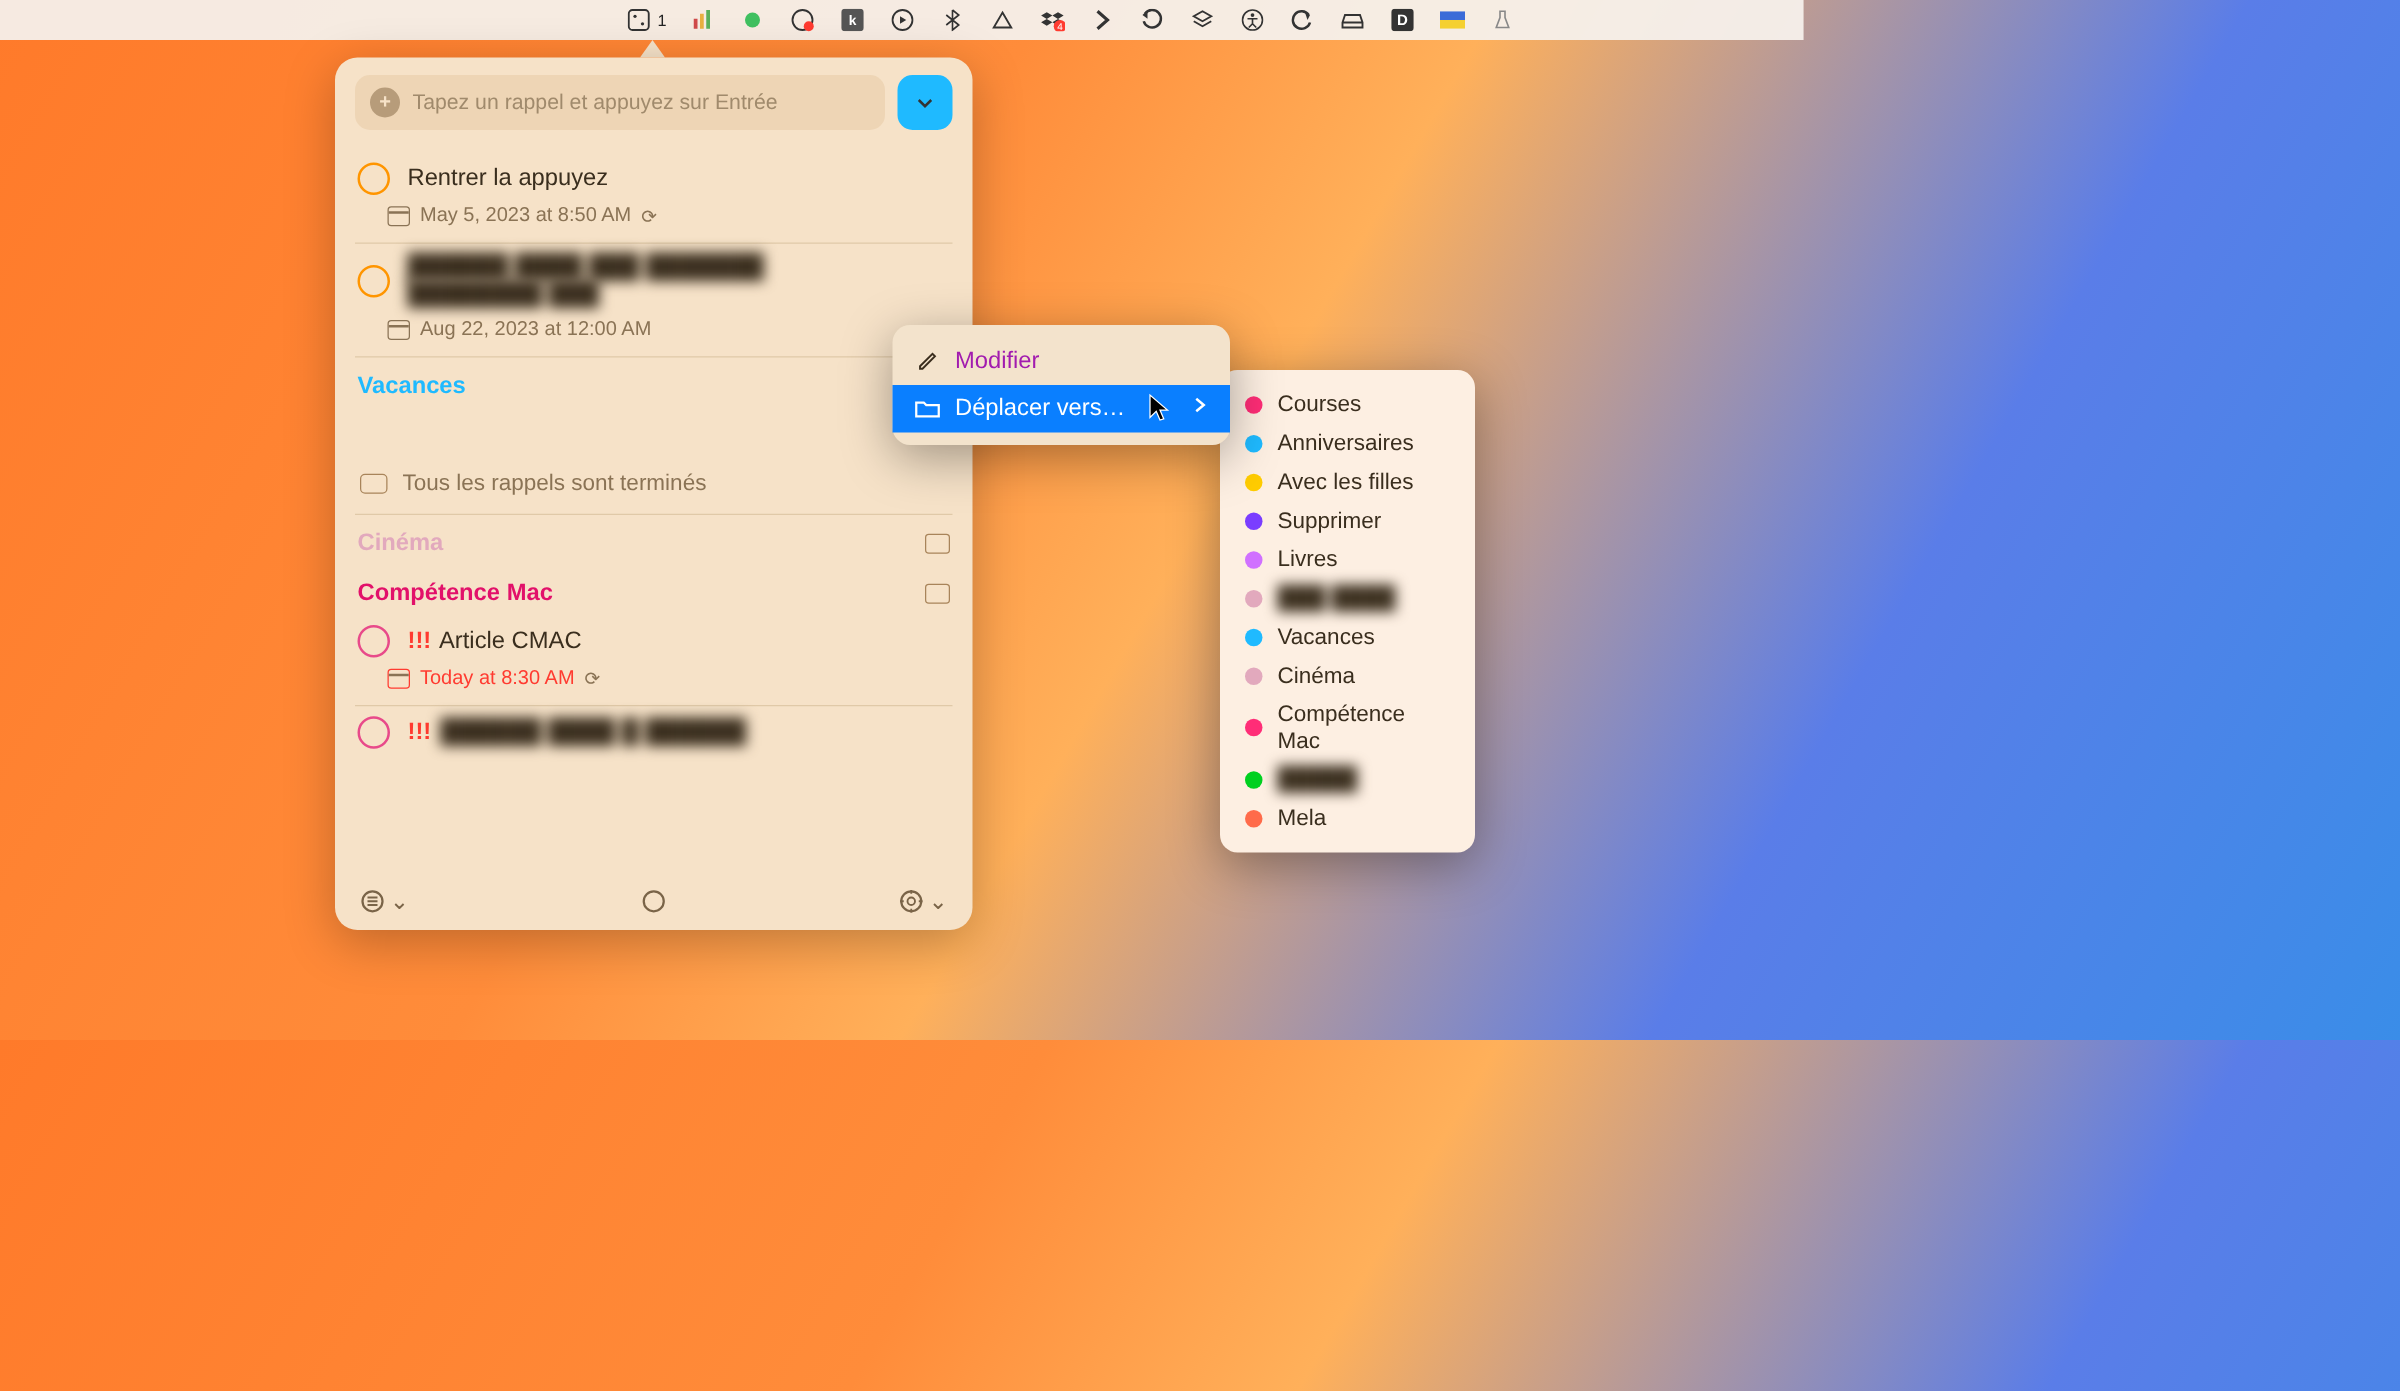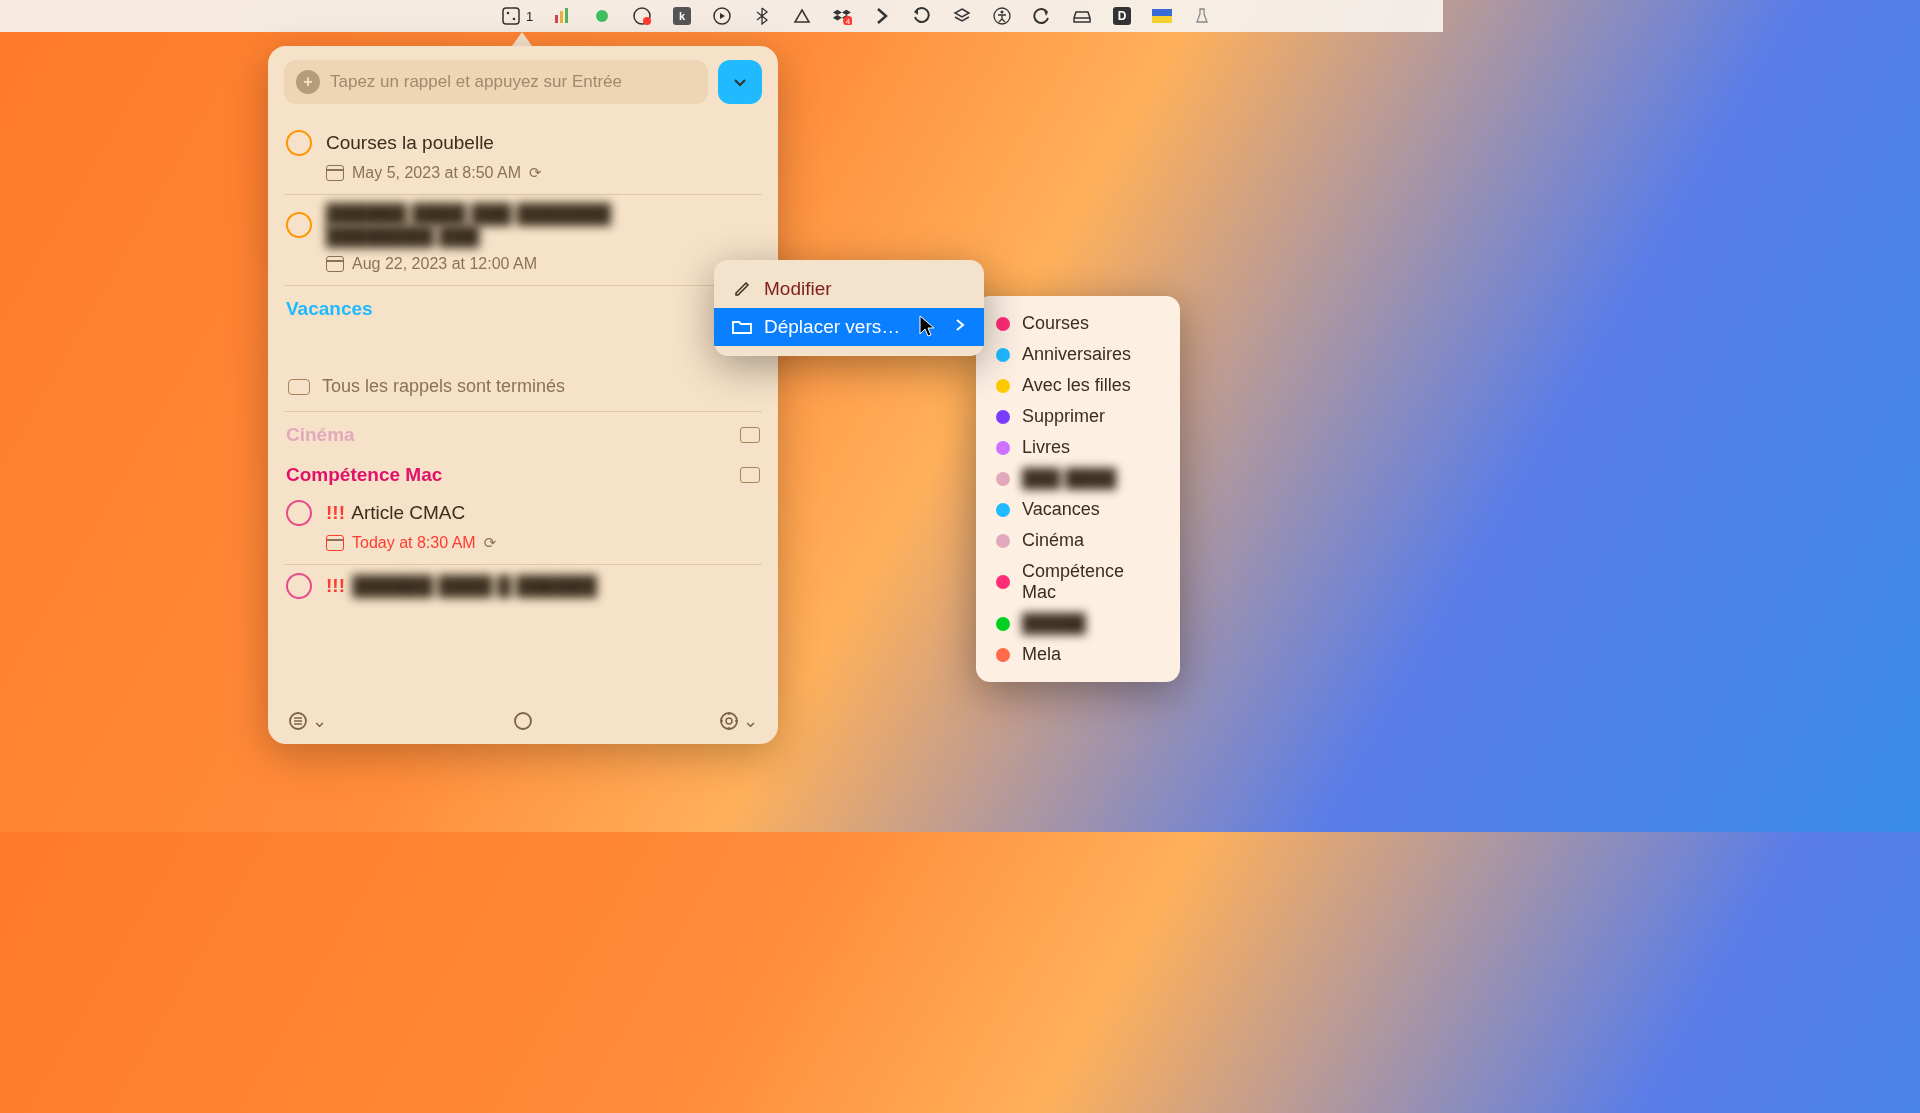--- a/index.html
+++ b/index.html
@@ -13,40 +13,40 @@
 .input-wrap { flex: 1; background: #eed5b5; border-radius: 12px; display: flex; align-items: center; padding: 10px 12px; gap: 10px; }
 .add-btn { width: 24px; height: 24px; border-radius: 50%; background: #b79c7a; display: flex; align-items: center; justify-content: center; color: #f6e2c8; font-weight: bold; font-size: 16px; }
 .add-input { flex: 1; border: none; background: transparent; outline: none; font-size: 17px; color: #6d28d9; }
 .add-input::placeholder { color: #a08a6c; }
 .expand-btn { width: 44px; height: 44px; background: #1fbaff; border-radius: 12px; display: flex; align-items: center; justify-content: center; color: #222; }
 .reminder { padding: 8px 2px 12px 2px; border-bottom: 1px solid #e0c9a8; }
 .row1 { display: flex; align-items: center; gap: 14px; }
 .circle { width: 26px; height: 26px; border: 2.5px solid #ff9500; border-radius: 50%; flex-shrink: 0; }
 .circle.pink { border-color: #e84a8a; }
 .title { font-size: 19px; color: #3a2e1e; }
-.meta { display: flex; align-items: center; gap: 8px; margin-top: 8px; margin-left: 40px; color: #8a7355; font-size: 16px; }
+.meta { display: flex; align-items: center; gap: 8px; margin-top: 8px; margin-left: 24px; color: #8a7355; font-size: 16px; }
 .cal-ic { width: 18px; height: 16px; border: 1.8px solid #8a7355; border-radius: 3px; position: relative; }
 .cal-ic::before { content: ""; position: absolute; top: 3px; left: 0; right: 0; height: 1.5px; background: #8a7355; }
 .repeat-ic { font-size: 15px; color: #8a7355; }
 .blur { filter: blur(5px); }
 .more-dots { position: absolute; right: 22px; top: 244px; color: #c99a5a; font-size: 18px; letter-spacing: 3px; }
 .section-head { display: flex; align-items: center; justify-content: space-between; padding: 12px 2px 6px 2px; }
 .section-title { font-size: 19px; font-weight: 700; }
 .c-vacances { color: #1fbaff; }
 .c-cinema { color: #e2a9bd; }
 .c-compmac { color: #e2116a; }
 .folder-ic { width: 20px; height: 16px; border: 1.8px solid #a8845a; border-radius: 3px; position: relative; }
 .inbox-ic { width: 22px; height: 16px; border: 1.8px solid #a8845a; border-radius: 4px; position: relative; margin-left: 2px; }
 .done-row { display: flex; align-items: center; gap: 12px; padding: 6px 2px 14px 2px; color: #8a7355; font-size: 18px; border-bottom: 1px solid #e0c9a8; margin-top: 44px; }
 .prio { color: #ff3b30; font-weight: 600; margin-right: 2px; }
 .red-meta { color: #ff3b30; }
 .footer { margin-top: auto; display: flex; align-items: center; justify-content: space-between; padding: 8px 4px 4px 4px; color: #7a6448; }
 .f-ic { display: flex; align-items: center; gap: 4px; font-size: 18px; }
 .ctx-menu { position: absolute; top: 260px; left: 714px; width: 270px; background: #f3e3cc; border-radius: 14px; box-shadow: 0 10px 40px rgba(0,0,0,0.35); padding: 10px 0; z-index: 10; }
-.ctx-item { display: flex; align-items: center; gap: 12px; padding: 8px 18px; font-size: 19px; color: #7f1d1d; }
+.ctx-item { display: flex; align-items: center; gap: 12px; padding: 8px 18px; font-size: 19px; color: #a21caf; }
 .ctx-item.sel { background: #0a7fff; color: #fff; }
 .ctx-ic { width: 20px; display: flex; justify-content: center; }
 .ctx-arrow { margin-left: auto; }
 .cursor { position: absolute; top: 314px; left: 918px; z-index: 30; font-size: 22px; color: #000; }
 .sub-menu { position: absolute; top: 296px; left: 976px; width: 204px; background: #fdefe2; border-radius: 14px; box-shadow: 0 10px 40px rgba(0,0,0,0.35); padding: 12px 6px; z-index: 5; }
 .sub-item { display: flex; align-items: center; gap: 12px; padding: 5px 14px; font-size: 18px; color: #3a2e1e; }
 .dot { width: 14px; height: 14px; border-radius: 50%; flex-shrink: 0; }
 </style>
 </head>
 <body>
@@ -171,21 +171,21 @@
     <div class="expand-btn">
       <svg width="16" height="16">
           <path d="M3 6 L8 11 L13 6" fill="none" stroke="#333" stroke-width="2"></path>
         </svg>
     </div>
   </div>
 
   <div class="reminder">
     <div class="row1">
       <div class="circle"></div>
-      <div class="title">Courses la poubelle</div>
+      <div class="title">Rentrer la appuyez</div>
     </div>
     <div class="meta">
       <div class="cal-ic"></div>
       <span>May 5, 2023 at 8:50 AM</span>
       <span class="repeat-ic">⟳</span>
     </div>
   </div>
 
   <div class="reminder" style="position:relative;">
     <div class="row1">

